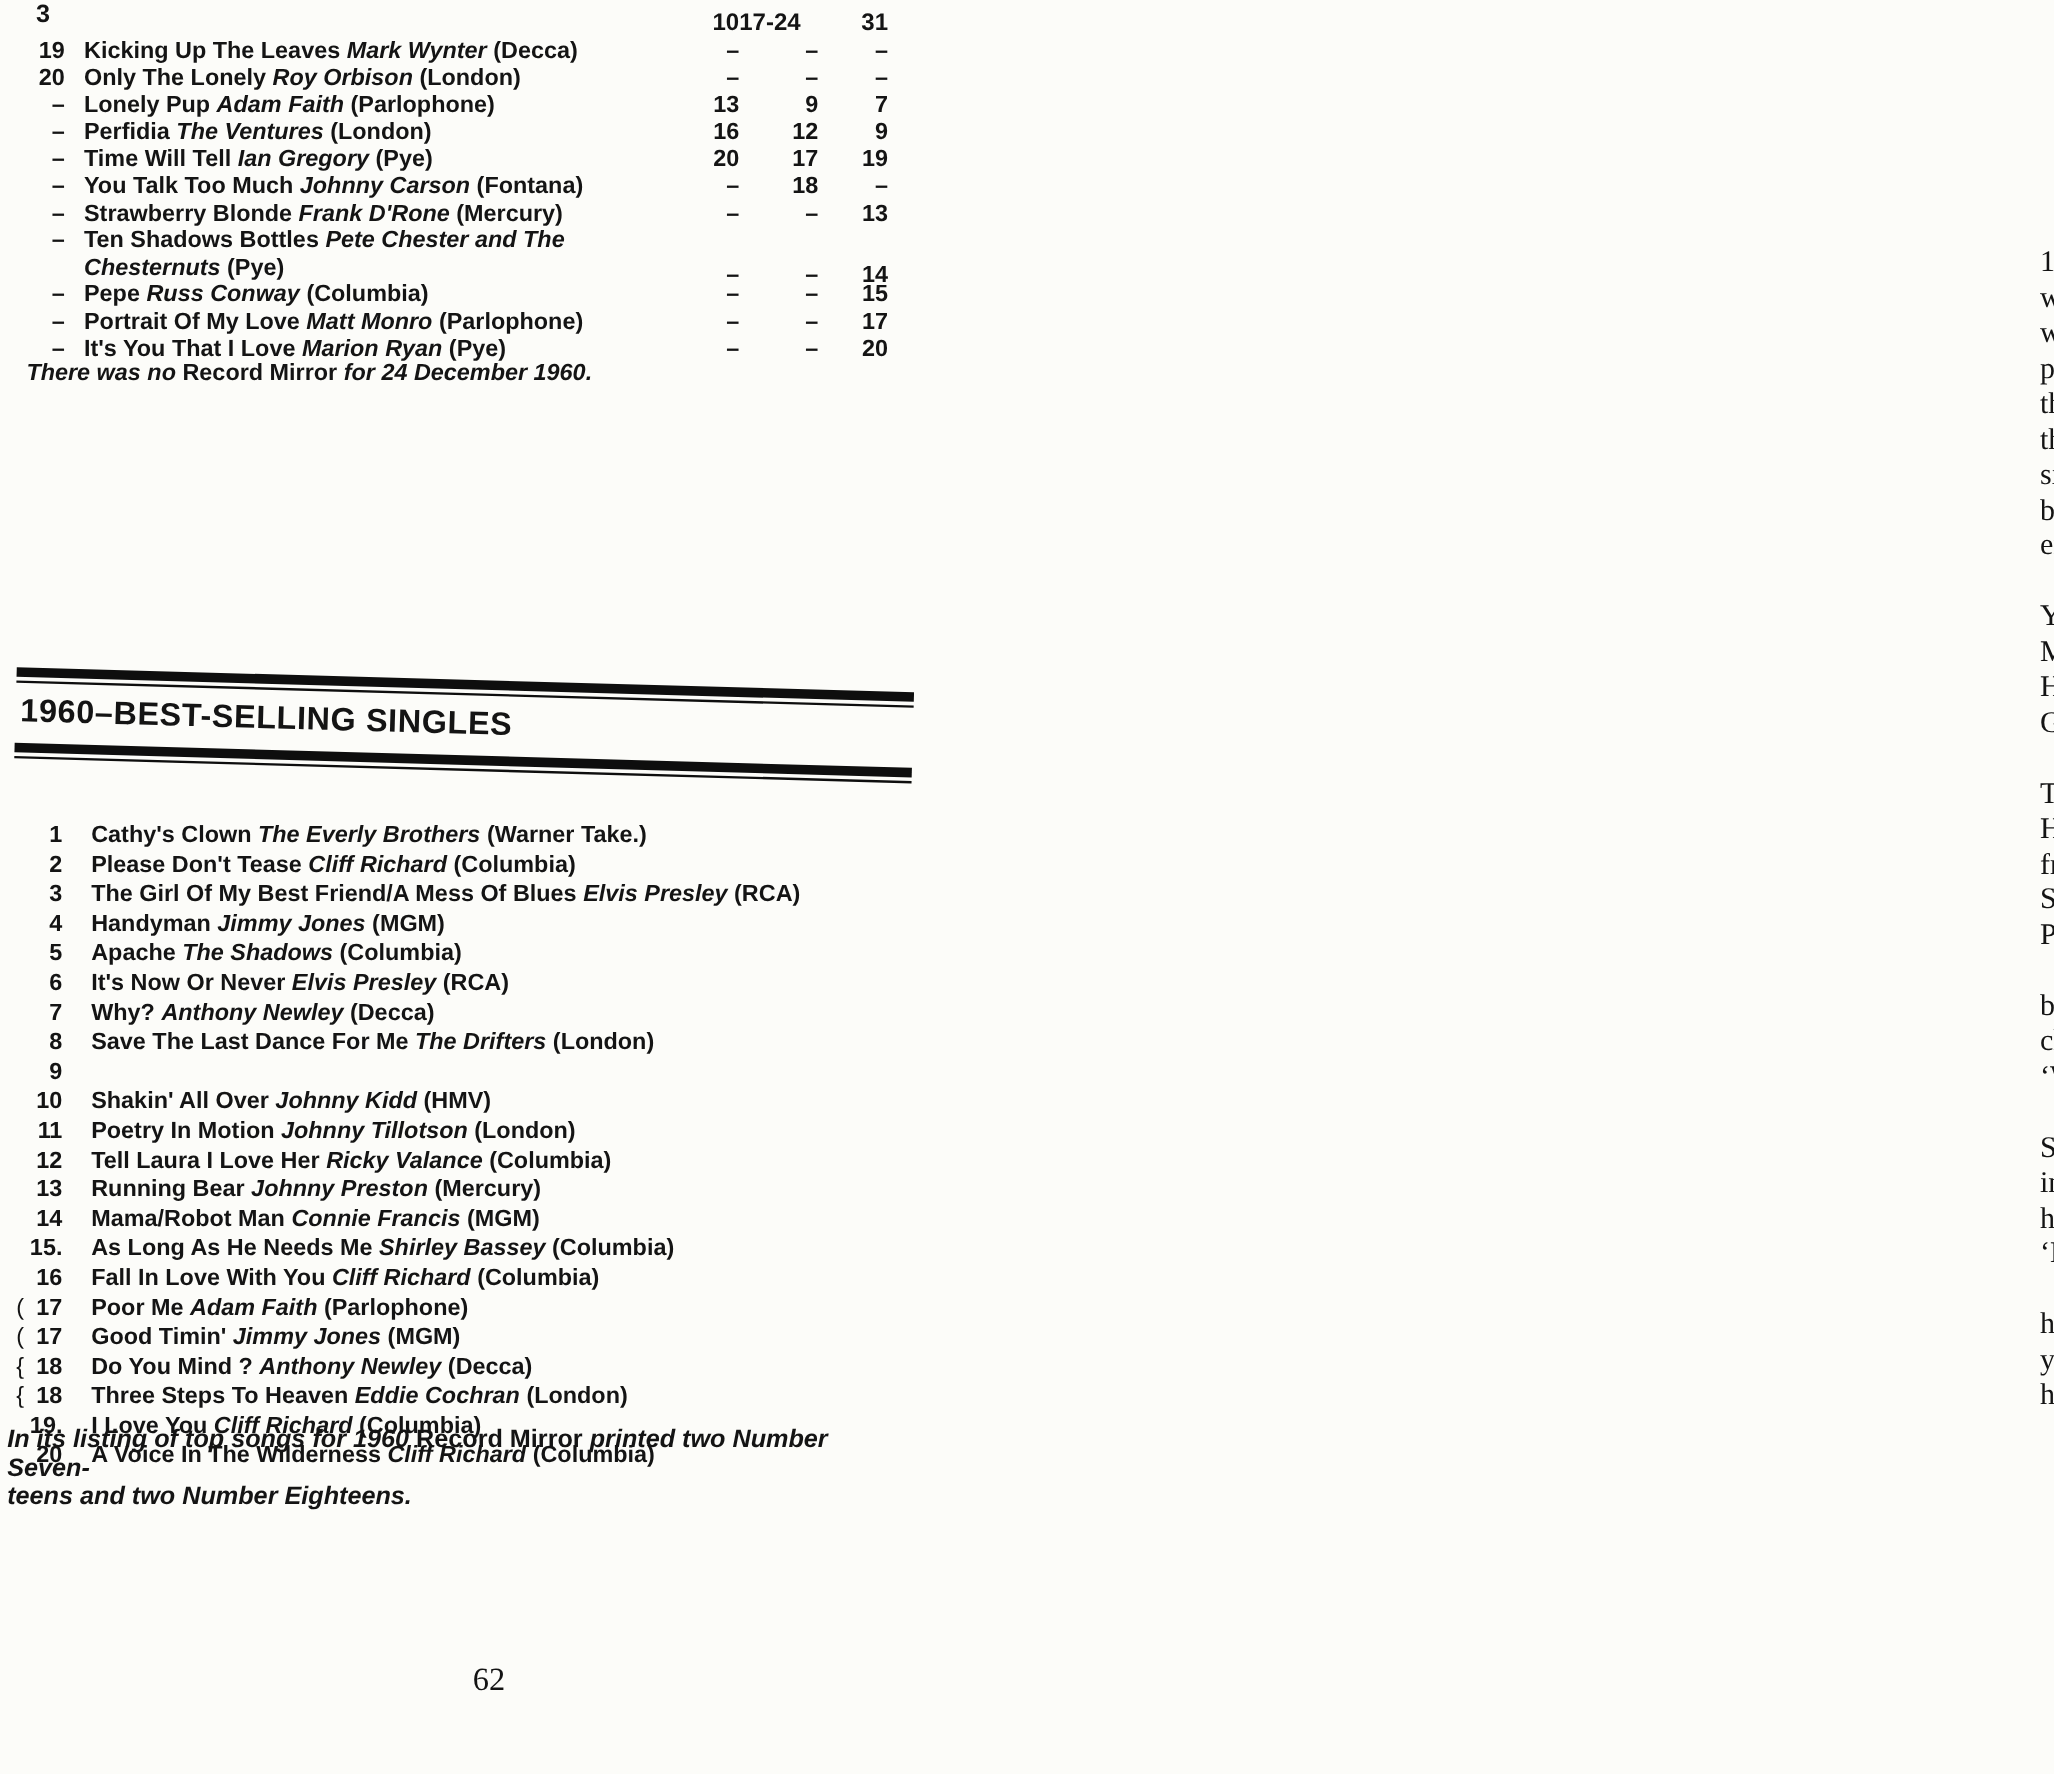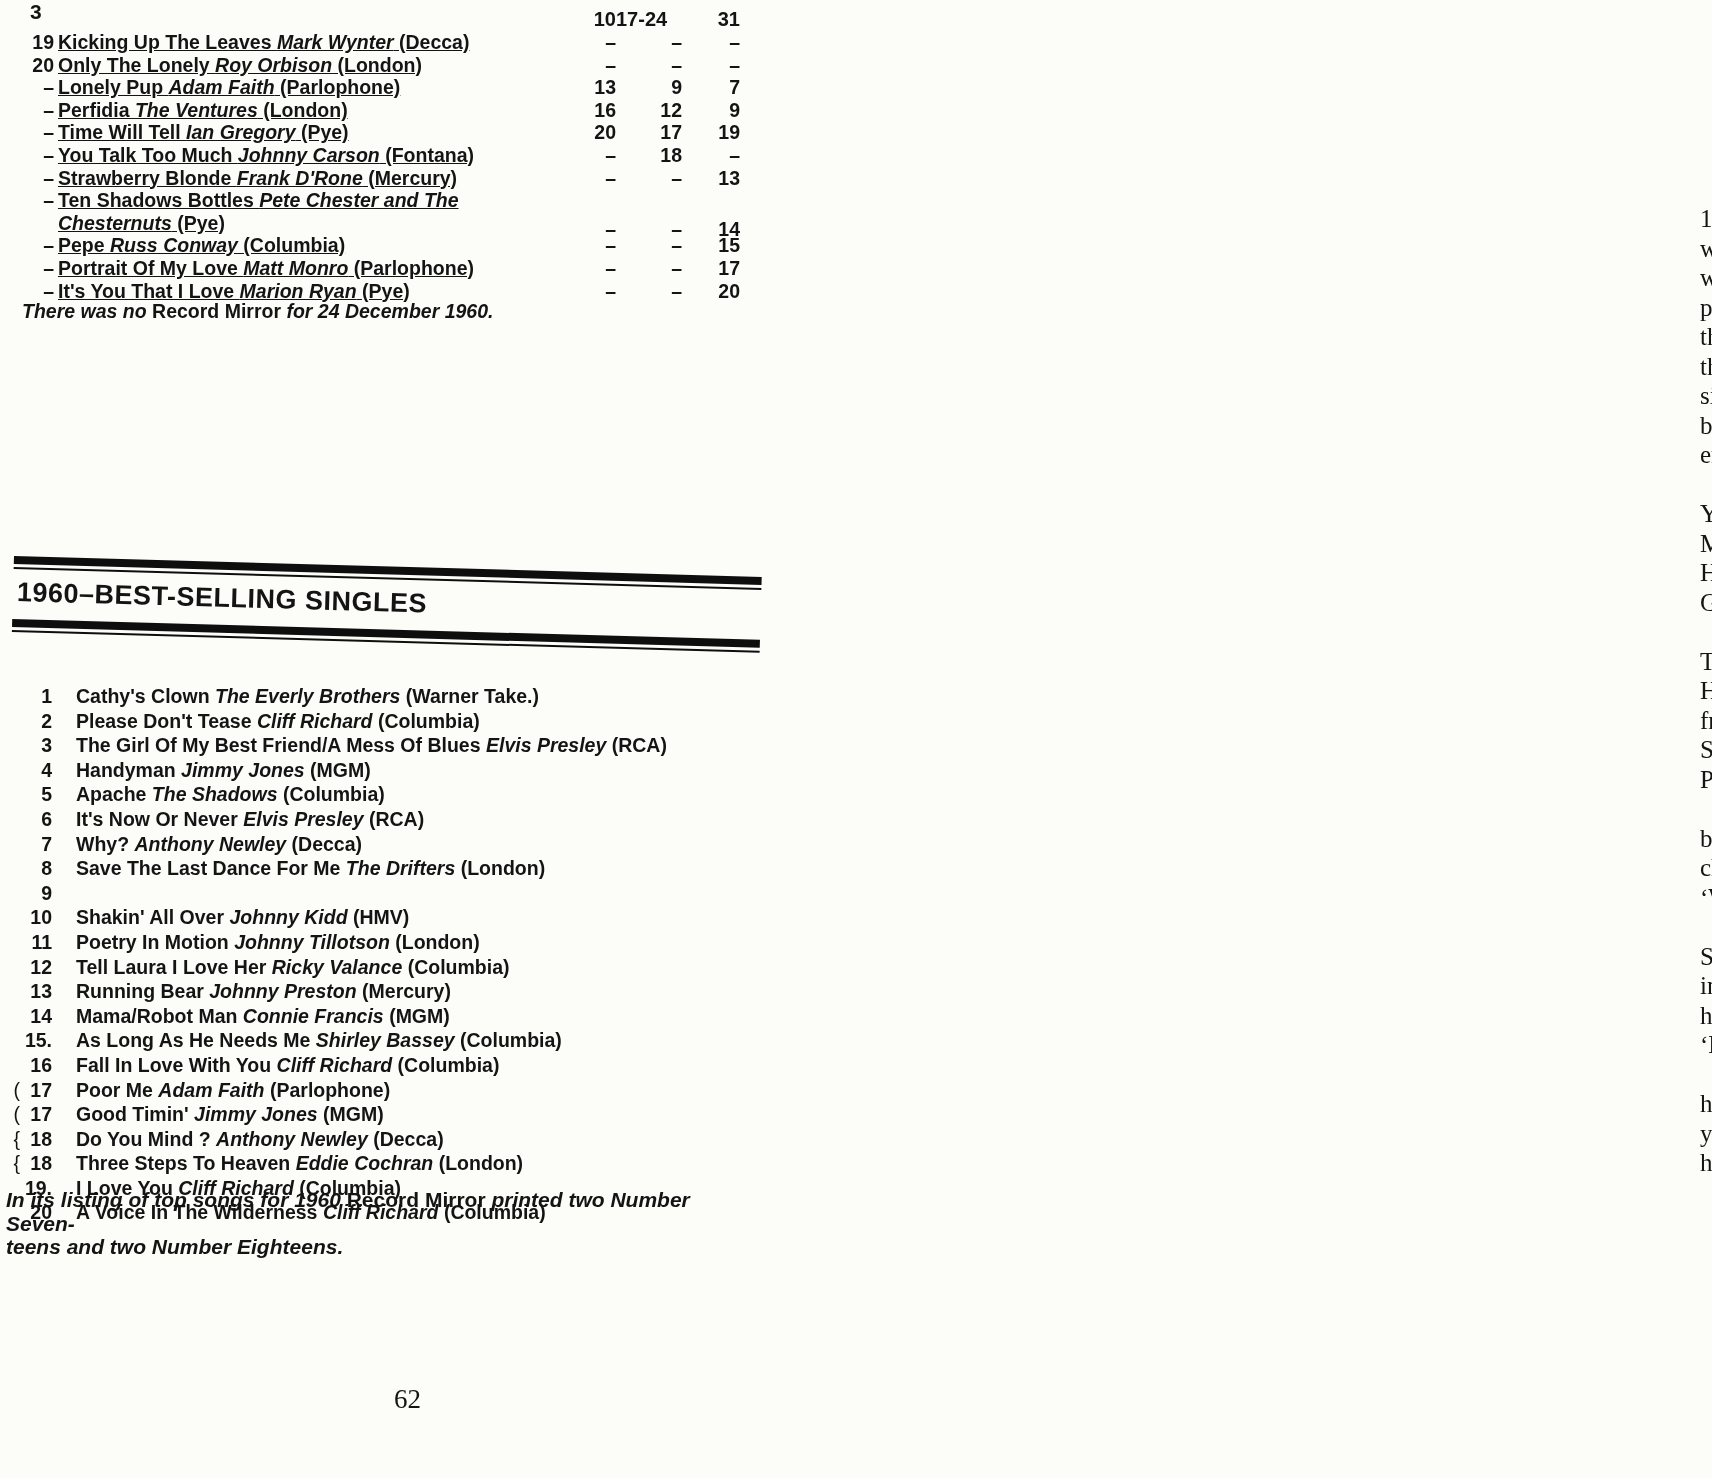--- a/index.html
+++ b/index.html
@@ -15,21 +15,21 @@
 
   
   .stray3{position:absolute;left:30px;top:0px;font-size:21px;font-weight:700;}
   .chart-cols{position:absolute;left:560px;top:8px;display:flex;font-weight:700;font-size:20px;}
   .chart-cols .c1{width:56px;text-align:right;}
   .chart-cols .c2{width:66px;text-align:left;}
   .chart-cols .c3{width:58px;text-align:right;}
   .chart-rows{position:absolute;left:14px;top:31px;width:746px;font-size:19.5px;line-height:22.6px;font-weight:700;}
   .crow{position:relative;}
   .crow .pos{display:inline-block;width:40px;text-align:right;vertical-align:top;}
-  .crow .songtext{display:inline-block;width:506px;padding-left:4px;vertical-align:top;text-decoration:underline;}
+  .crow .songtext{display:inline-block;width:506px;padding-left:16px;vertical-align:top;}
   .crow .vals{position:absolute;left:546px;top:0;display:flex;}
   .crow:nth-child(8) .vals{top:auto;bottom:-6px;}
   .vals .v1{width:56px;text-align:right;}
   .vals .v2{width:66px;text-align:right;}
   .vals .v3{width:58px;text-align:right;}
   .no-issue{position:absolute;left:22px;top:300px;font-size:19.5px;font-weight:700;margin:0;}
   .it{font-style:italic;}
 
   
   .section-header{position:absolute;left:14px;top:556px;width:748px;transform:rotate(1.6deg);transform-origin:0 0;}

